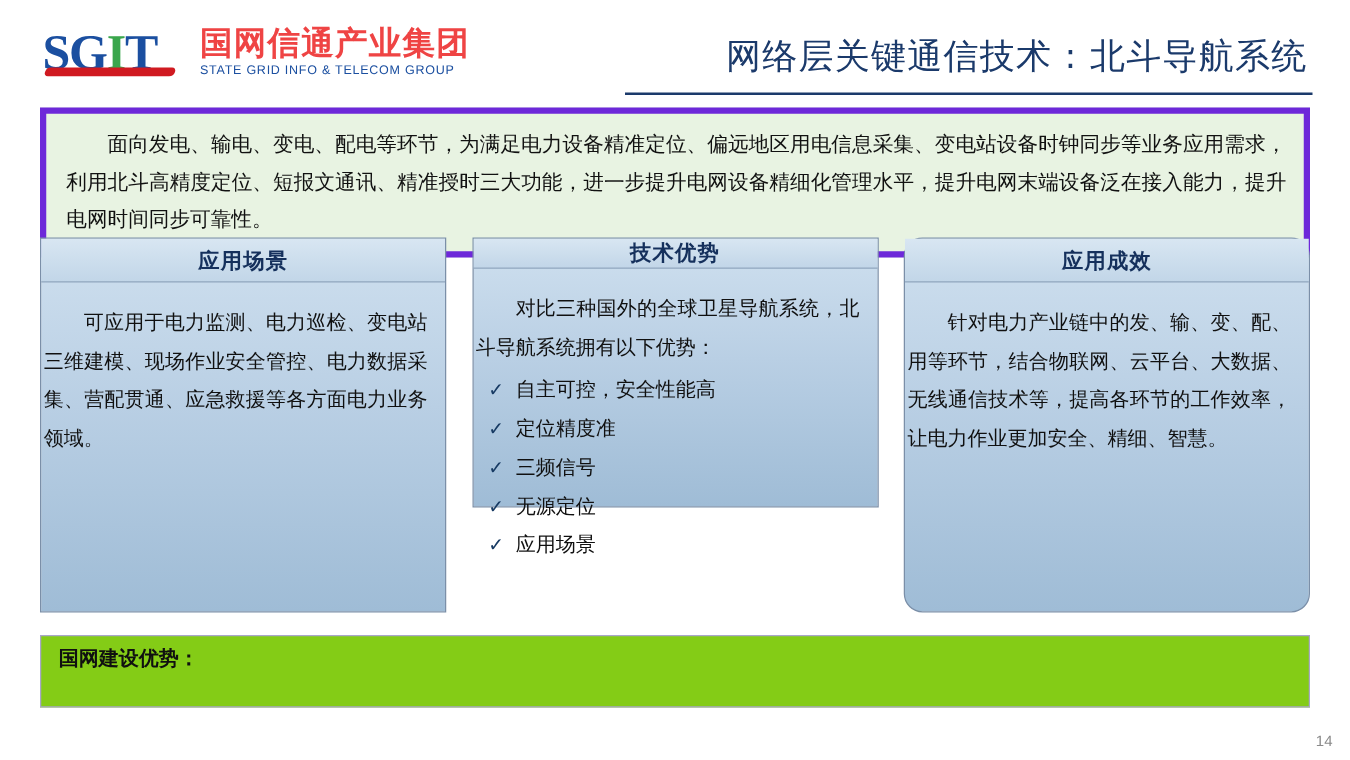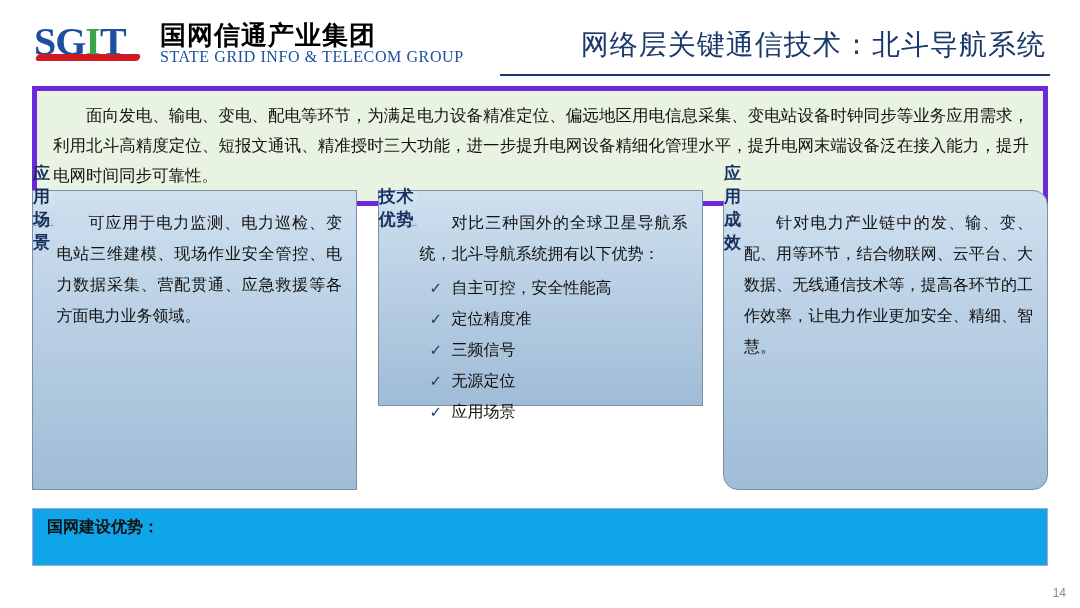--- a/index.html
+++ b/index.html
@@ -67,27 +67,27 @@
   .logo-text-block {
     margin-left: 14px;
     display: flex;
     flex-direction: column;
     justify-content: center;
   }
   .logo-cn {
     font-family: "DejaVu Sans", sans-serif;
     font-weight: bold;
     font-size: 26px;
-    color: #000000;
+    color: #ef4444;
     letter-spacing: 1px;
     line-height: 30px;
   }
   .logo-en {
-    font-family: Liberation Serif, serif;
-    font-size: 16px;
+    font-family: Liberation Sans, sans-serif;
+    font-size: 10px;
     color: #1b4fa0;
     letter-spacing: 0.6px;
     line-height: 14px;
   }
 
   .title-area {
     position: absolute;
     right: 34px;
     top: 28px;
     text-align: right;
@@ -139,21 +139,21 @@
     width: 1016px;
     display: flex;
     justify-content: space-between;
   }
   .col {
     width: 325px;
     border: 1px solid #7b8fa8;
     box-sizing: border-box;
     background: linear-gradient(180deg, #cfe0ef 0%, #b9cfe4 45%, #9fbcd6 100%);
     display: flex;
-    flex-direction: row;
+    flex-direction: column;
   }
   .col-head {
     height: 34px;
     background: linear-gradient(180deg, #d8e6f2 0%, #c2d6e8 100%);
     border-bottom: 1px solid #8fa5bd;
     display: flex;
     align-items: center;
     justify-content: center;
     font-family: "DejaVu Sans", sans-serif;
     font-weight: bold;
@@ -197,21 +197,21 @@
     line-height: 26px;
   }
 
   
   .footer-band {
     position: absolute;
     left: 32px;
     top: 508px;
     width: 1016px;
     height: 58px;
-    background: #0ea5e9;
+    background: #84cc16;
     border: 1px solid #a9a6c9;
     box-sizing: border-box;
     padding: 6px 14px 6px 14px;
     font-family: "DejaVu Sans", sans-serif;
     color: #101010;
   }
   .footer-title {
     font-size: 16px;
     font-weight: bold;
     line-height: 24px;

